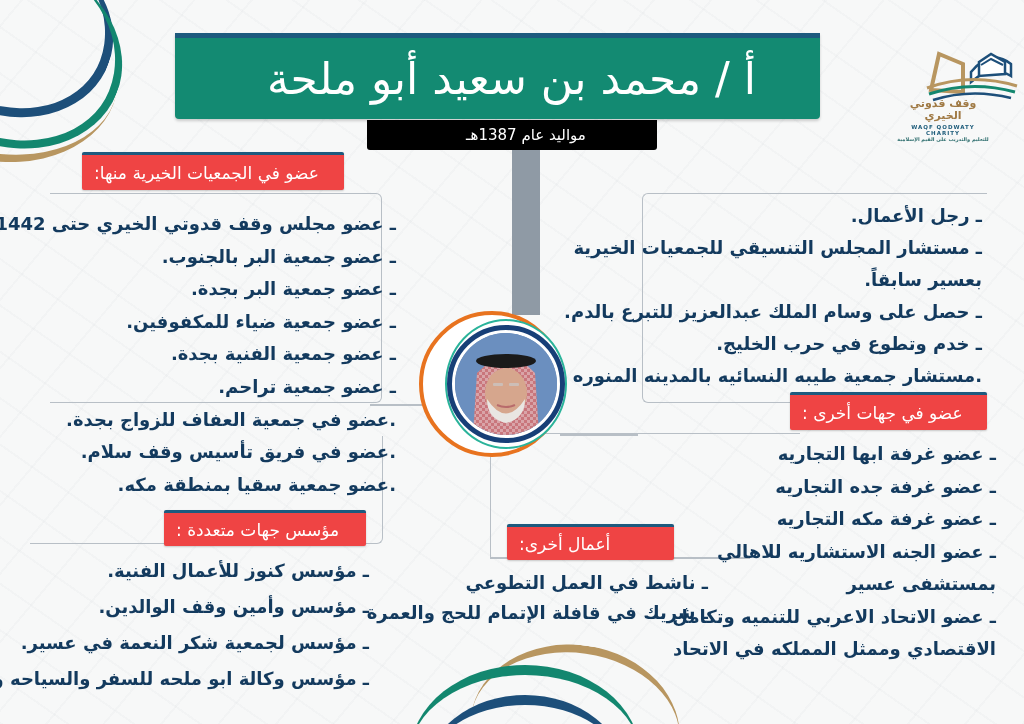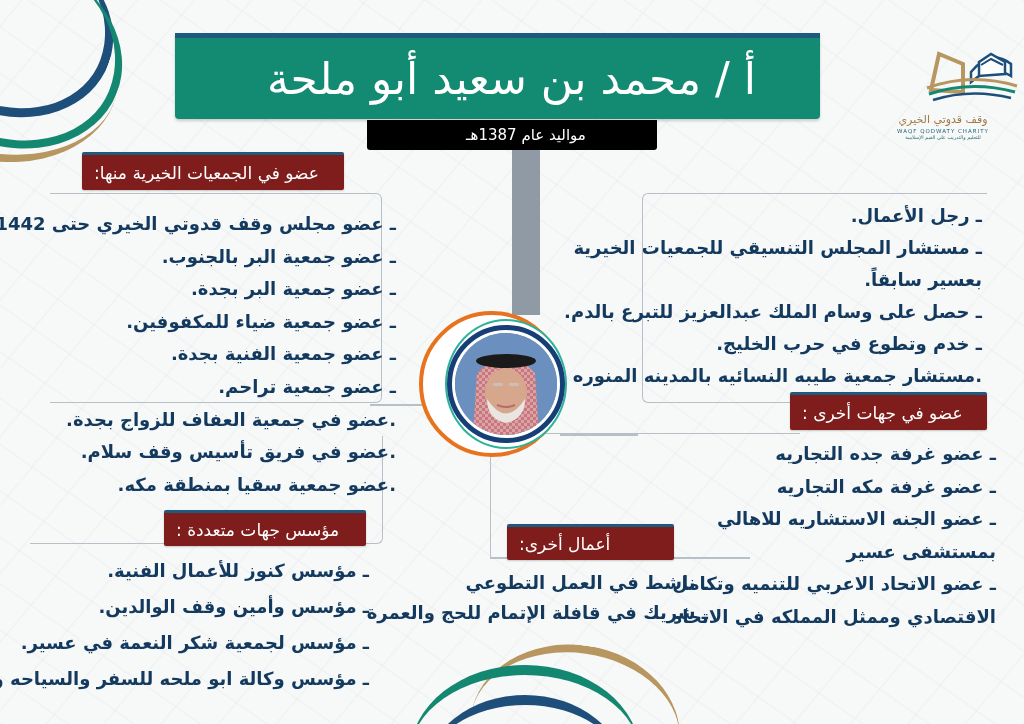--- a/index.html
+++ b/index.html
@@ -36,30 +36,30 @@
     left: 367px; top: 120px; width: 290px; height: 30px;
     background: #000000;
     border-radius: 0 0 3px 3px;
     display: flex; align-items: center; justify-content: center;
   }
   .birth-text { color: #fff; font-size: 15px; direction: rtl; }
 
   
   .logo { left: 893px; top: 42px; width: 100px; height: 105px; }
   .logo-caption {
-    position: absolute; left: 0; right: 0; top: 72px;
+    position: absolute; left: 0; right: 0; top: 56px;
     text-align: center; direction: rtl; color: #a07a45;
-    font-size: 11px; font-weight: normal; line-height: 1.1;
+    font-size: 11px; font-weight: bold; line-height: 1.1;
   }
   .logo-sub { font-size: 5.5px; color: #1c5b7a; letter-spacing: 1px; direction: ltr; display:block; margin-top:2px; }
   .logo-sub2 { font-size: 5px; color: #2e6e6e; display:block; margin-top:1px;}
 
   
   .sec-head {
-    background: #7f1d1d;
+    background: #ef4444;
     border-top: 3px solid #1d5a7e;
     color: #fff; direction: rtl;
     display: flex; align-items: center; justify-content: flex-end;
     padding: 0 12px; font-size: 17px;
     border-radius: 2px;
     box-shadow: 0 1px 2px rgba(0,0,0,0.2);
     text-align: center;
   }
 
   
@@ -191,20 +191,21 @@
   <li>بعسير سابقاً.</li>
   <li>ـ حصل على وسام الملك عبدالعزيز للتبرع بالدم.</li>
   <li>ـ خدم وتطوع في حرب الخليج.</li>
   <li>.مستشار جمعية طيبه النسائيه بالمدينه المنوره</li>
 </ul>
 
 <div class="abs sec-head" style="left:790px; top:392px; width:197px; height:38px;">
   <span>عضو في جهات أخرى :</span>
 </div>
 <ul class="abs list" style="right:28px; top:438px; line-height:32.5px;">
+  <li>ـ عضو غرفة ابها التجاريه</li>
   <li>ـ عضو غرفة جده التجاريه</li>
   <li>ـ عضو غرفة مكه التجاريه</li>
   <li>ـ عضو الجنه الاستشاريه للاهالي</li>
   <li>بمستشفى عسير</li>
   <li>ـ عضو الاتحاد الاعربي للتنميه وتكامل</li>
   <li>الاقتصادي وممثل المملكه في الاتحاد</li>
 </ul>
 
 <div class="abs sec-head" style="left:507px; top:524px; width:167px; height:36px;">
   <span>أعمال أخرى:</span>

